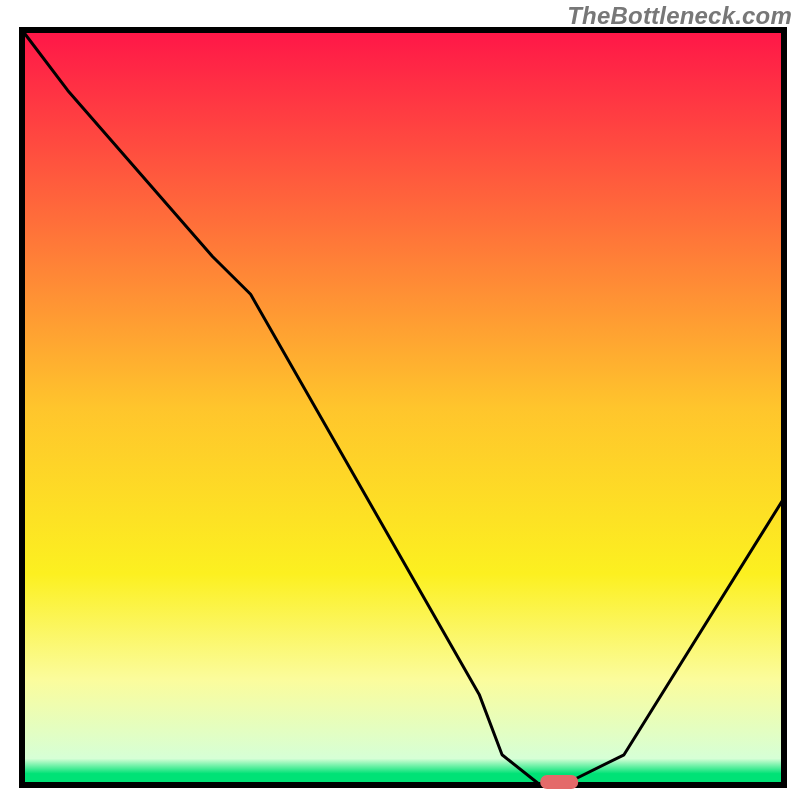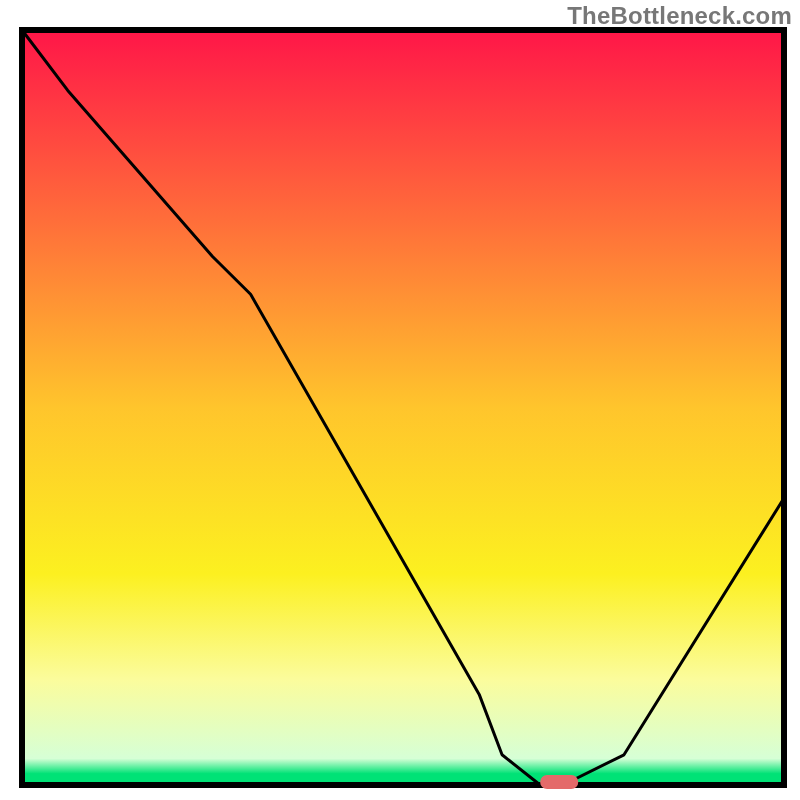--- a/index.html
+++ b/index.html
@@ -6,20 +6,21 @@
     margin: 0;
     padding: 0;
     width: 800px;
     height: 800px;
     background: #ffffff;
   }
   .container {
     position: relative;
     width: 800px;
     height: 651px;
+    font-style: italic;
   }
   .watermark {
     position: absolute;
     top: 2px;
     right: 8px;
     font-family: Arial, Helvetica, sans-serif;
     font-size: 24px;
     font-weight: 600;
     color: #777777;
     letter-spacing: 0.2px;

